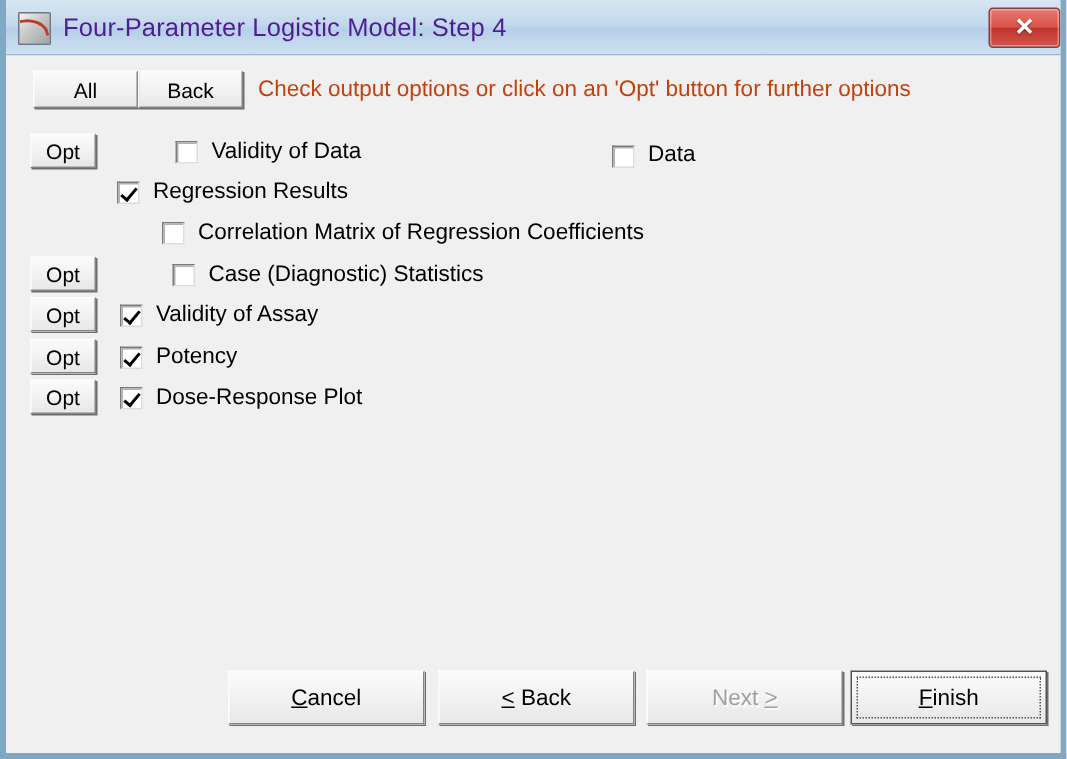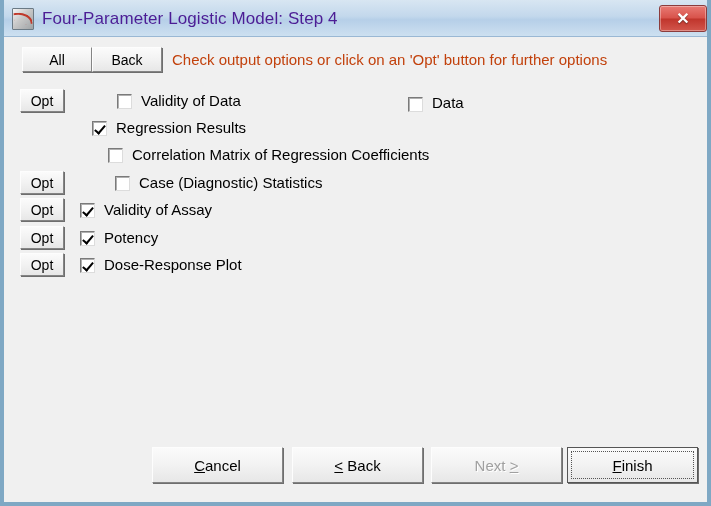--- a/index.html
+++ b/index.html
@@ -249,21 +249,21 @@
       <div class="btn btn-none">Back</div>
       <div class="hint-text">Check output options or click on an 'Opt' button for further options</div>
     </div>
 
     <div id="options-list">
         <div class="btn opt-btn" style="left: 16px; top: 52px;">Opt</div>
         <div class="cb-row" style="left: 76px; top: 53px; margin-left: 37px;">
           <span class="checkbox"></span>
           <span class="cb-label">Validity of Data</span>
         </div>
-        <div class="cb-row" style="left: 88px; top: 80px;">
+        <div class="cb-row" style="left: 74px; top: 80px;">
           <span class="checkbox checked"></span>
           <span class="cb-label">Regression Results</span>
         </div>
         <div class="cb-row" style="left: 76px; top: 107px; padding-left: 28px;">
           <span class="checkbox"></span>
           <span class="cb-label">Correlation Matrix of Regression Coefficients</span>
         </div>
         <div class="btn opt-btn" style="left: 16px; top: 134px;">Opt</div>
         <div class="cb-row" style="left: 76px; top: 135px; padding-left: 35px;">
           <span class="checkbox"></span>

